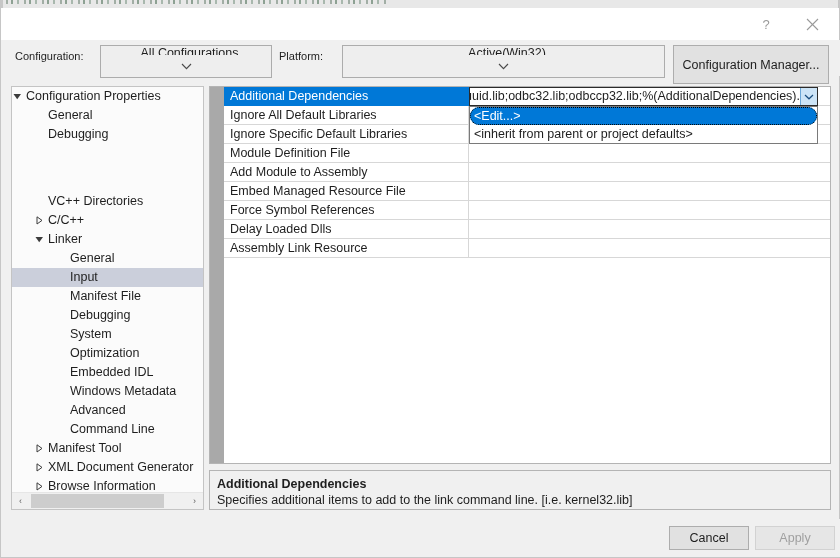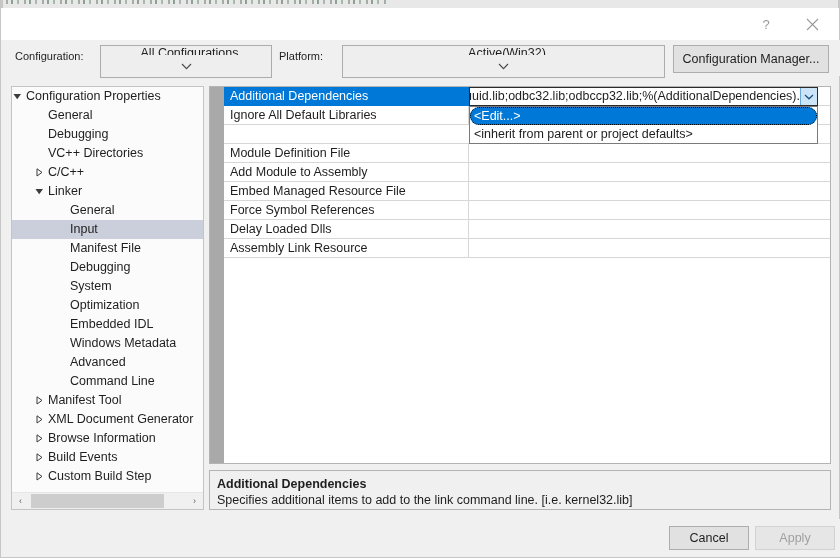--- a/index.html
+++ b/index.html
@@ -89,21 +89,21 @@
   }
   .combo .combo-arrow {
     flex: 0 0 auto; width: 22px; height: 22px;
     display: flex; align-items: center; justify-content: center;
   }
   #configuration-combo { left: 99px; width: 172px; }
   #platform-combo { left: 341px; width: 323px; }
 
   #configuration-manager-button {
     position: absolute; left: 672px; top: 5px;
-    width: 156px; height: 28px;
+    width: 156px; height: 39px;
     background: #e1e1e1;
     border: 1px solid #adadad;
     display: flex; align-items: center; justify-content: center;
     font-size: 12.5px; color: #1e1e1e;
     cursor: default;
   }
 
   
   #body-area {
     position: absolute; left: 0; top: 68px; width: 768px; height: 444px;
@@ -348,21 +348,21 @@
             </span>
             <span class="tree-label" style="padding-left: 14px;">Configuration Properties</span>
           </div>
           <div class="tree-item">
             <span class="tree-label" style="padding-left: 36px;">General</span>
           </div>
           <div class="tree-item">
             <span class="tree-label" style="padding-left: 36px;">Debugging</span>
           </div>
           <div class="tree-item">
-            <span class="tree-label" style="padding-left: 36px;">VC++ Directories</span>
+            <span class="tree-label" style="padding-left: 36px; margin-top: 48px;">VC++ Directories</span>
           </div>
           <div class="tree-item">
             <span class="tree-arrow" style="left: 21px;">
               <svg width="9" height="9" viewBox="0 0 9 9">
                 <path d="M2 0.8 L7 4.4 L2 8 Z" fill="none" stroke="#3c3c3c" stroke-width="1"></path>
               </svg>
             </span>
             <span class="tree-label" style="padding-left: 36px;">C/C++</span>
           </div>
           <div class="tree-item">
@@ -458,20 +458,21 @@
         <div id="grid-rows">
             <div class="grid-row selected">
               <div class="name-cell">Additional Dependencies</div>
               <div class="value-cell"></div>
             </div>
             <div class="grid-row">
               <div class="name-cell">Ignore All Default Libraries</div>
               <div class="value-cell"></div>
             </div>
             <div class="grid-row">
+              <div class="name-cell">Ignore Specific Default Libraries</div>
               <div class="value-cell"></div>
             </div>
             <div class="grid-row">
               <div class="name-cell">Module Definition File</div>
               <div class="value-cell"></div>
             </div>
             <div class="grid-row">
               <div class="name-cell">Add Module to Assembly</div>
               <div class="value-cell"></div>
             </div>

